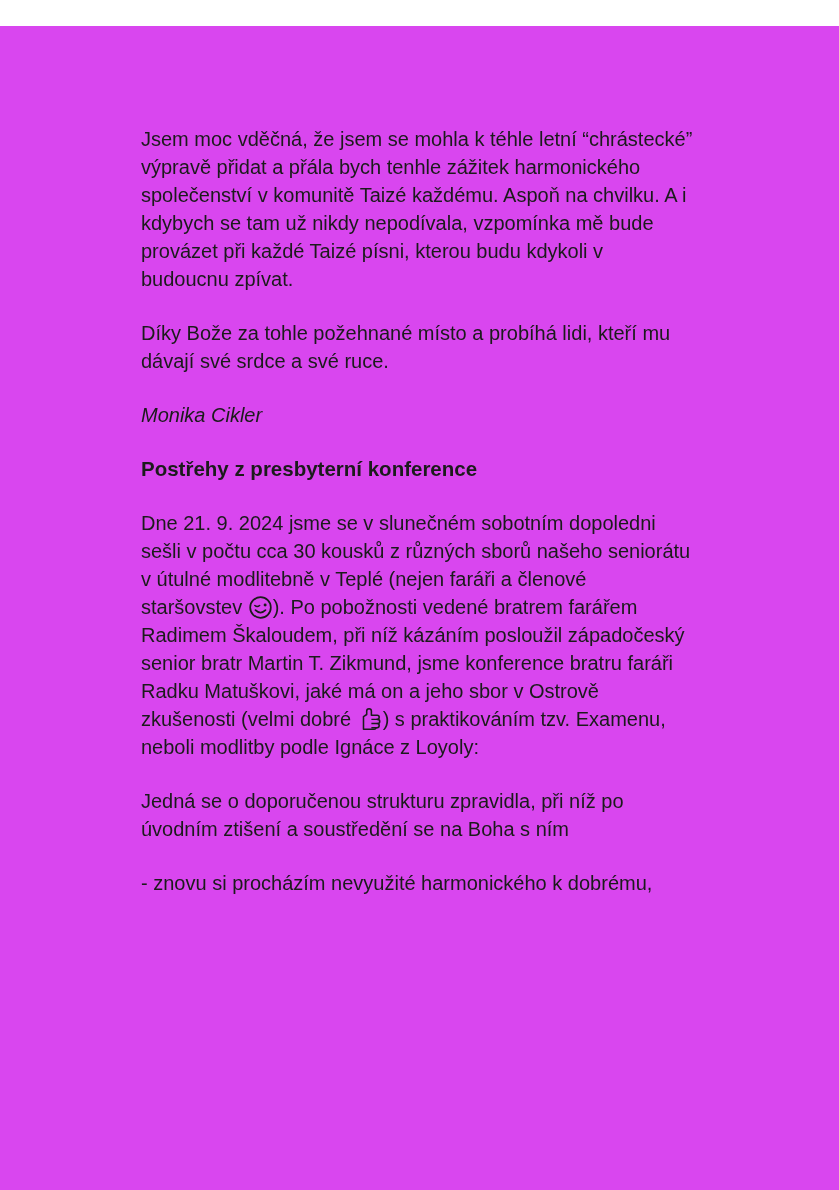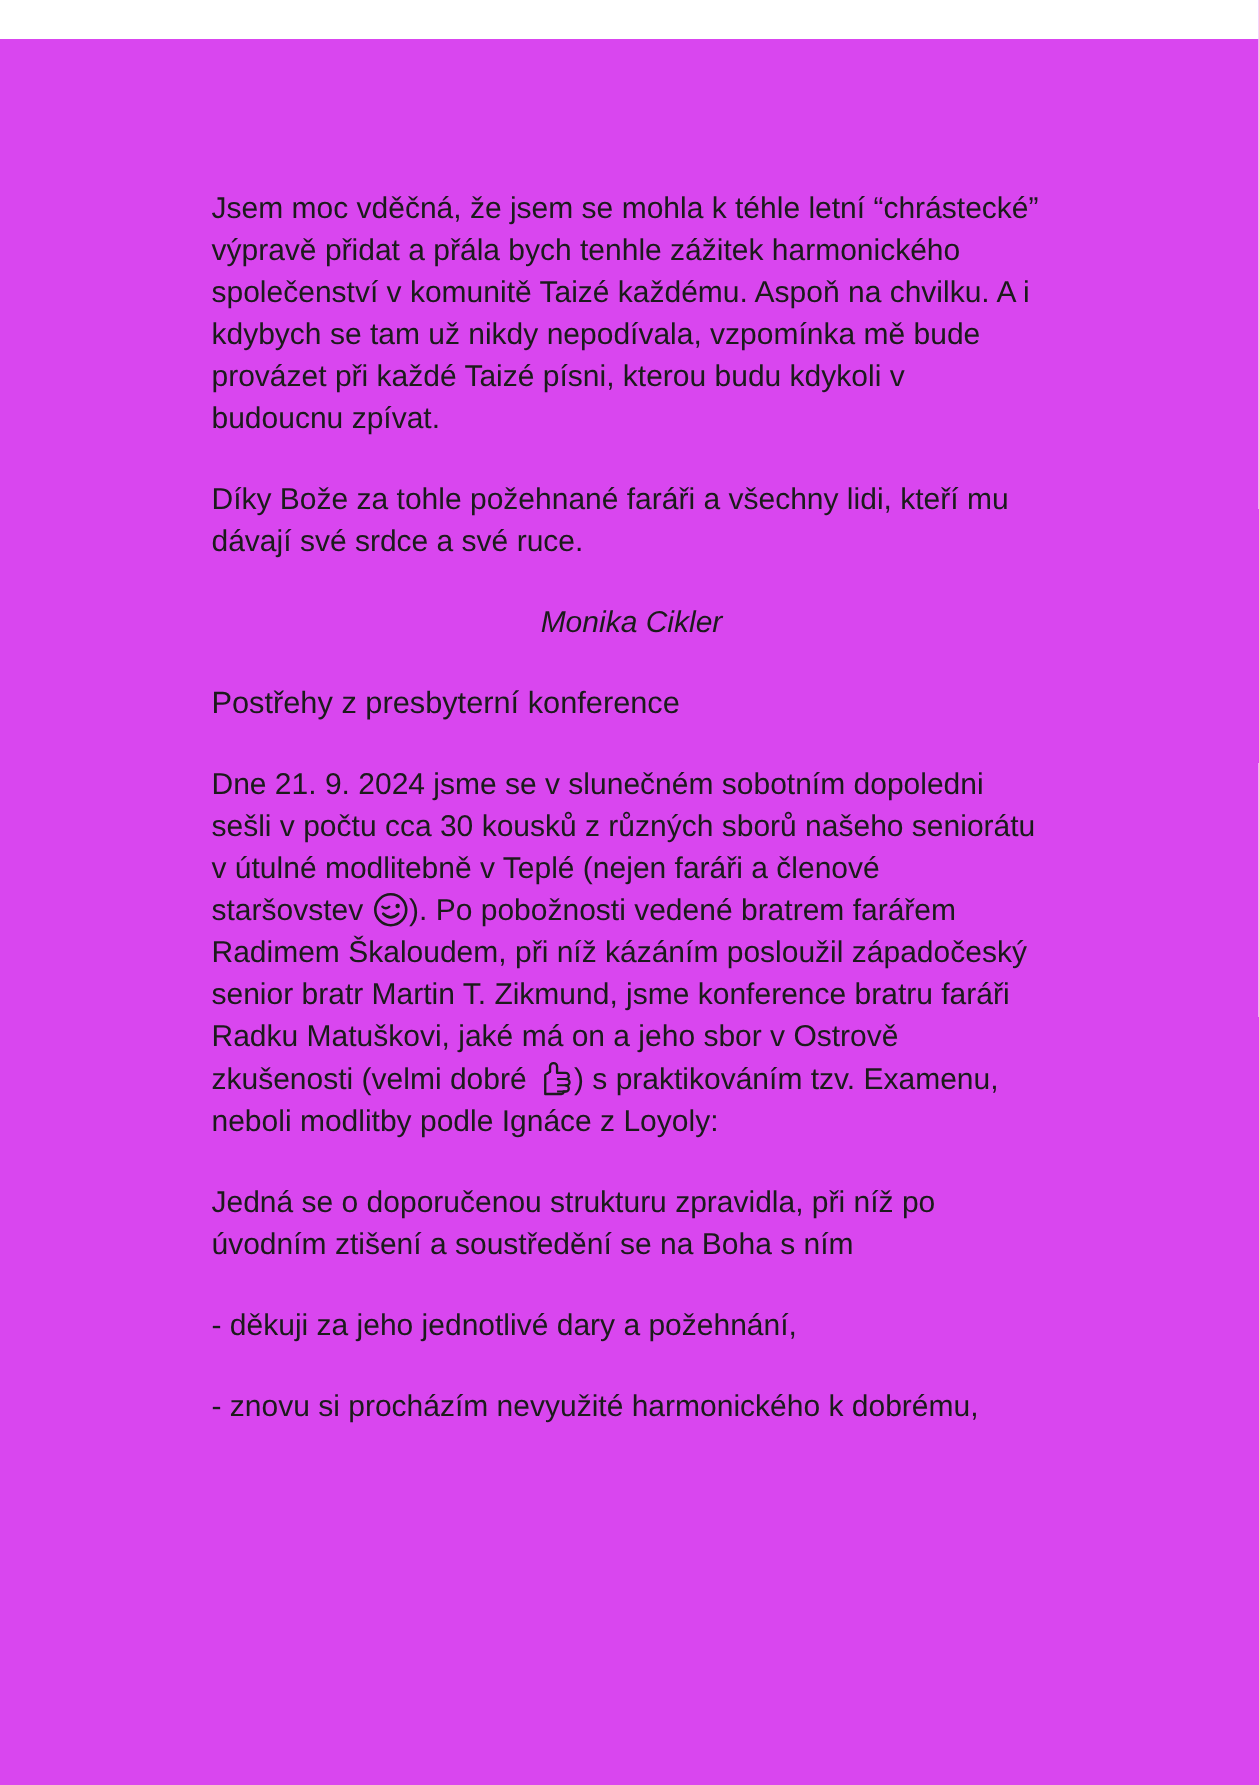--- a/index.html
+++ b/index.html
@@ -20,27 +20,27 @@
     width: 690px;
     font-size: 20px;
     line-height: 28px;
   }
   .para {
     margin: 0 0 26px 0;
     white-space: pre-line;
   }
   .signature {
     width: 560px;
-    text-align: center;
+    text-align: left;
     font-style: italic;
     margin: 0 0 26px 0;
   }
   .heading {
     font-size: 20.5px;
-    font-weight: 400;
+    font-weight: 700;
     margin: 0 0 26px 0;
     line-height: 28px;
   }
   .emoji {
     display: inline-block;
     vertical-align: -6px;
     line-height: 0;
   }
   .emoji svg { display: inline-block; }
 </style>
@@ -50,21 +50,21 @@
 <div class="page">
   <div class="content">
 
     <p class="para">Jsem moc vděčná, že jsem se mohla k téhle letní “chrástecké”
 výpravě přidat a přála bych tenhle zážitek harmonického
 společenství v komunitě Taizé každému. Aspoň na chvilku. A i
 kdybych se tam už nikdy nepodívala, vzpomínka mě bude
 provázet při každé Taizé písni, kterou budu kdykoli v
 budoucnu zpívat.</p>
 
-    <p class="para">Díky Bože za tohle požehnané faráři a všechny lidi, kteří mu
+    <p class="para">Díky Bože za tohle požehnané místo a probíhá lidi, kteří mu
 dávají své srdce a své ruce.</p>
 
     <p class="signature">Monika Cikler</p>
 
     <h2 class="heading">Postřehy z presbyterní konference</h2>
 
     <p class="para"><span>Dne 21. 9. 2024 jsme se v slunečném sobotním dopoledni
 sešli v počtu cca 30 kousků z různých sborů našeho seniorátu
 v útulné modlitebně v Teplé (nejen faráři a členové
 staršovstev </span><span class="emoji"><svg width="25" height="25" viewBox="0 0 32 32" aria-hidden="true">
@@ -78,17 +78,16 @@
 Radku Matuškovi, jaké má on a jeho sbor v Ostrově
 zkušenosti (velmi dobré </span><span class="emoji"><svg width="26" height="27" viewBox="0 0 30 30" aria-hidden="true">
             <path d="M7.5 27.5 V12.8 L11.2 10.4 V6.4 A2.7 2.7 0 0 1 16.6 6.4 V11.2 H23.2 A2.4 2.4 0 0 1 23.2 16 H23.8 A2.4 2.4 0 0 1 23.8 20.8 H23.2 A2.4 2.4 0 0 1 23.2 25.6 H21.6 A1.9 1.9 0 0 1 19.8 27.5 Z" fill="none" stroke="#1b1b1b" stroke-width="1.8" stroke-linejoin="round"></path>
             <path d="M16.6 16 H23.2 M16.6 20.8 H23.8 M16.6 25.6 H23.2" fill="none" stroke="#1b1b1b" stroke-width="1.6"></path>
           </svg></span><span>) s praktikováním tzv. Examenu,
 neboli modlitby podle Ignáce z Loyoly:</span></p>
 
     <p class="para">Jedná se o doporučenou strukturu zpravidla, při níž po
 úvodním ztišení a soustředění se na Boha s ním</p>
 
-    <p class="para">- děkuji za jeho jednotlivé dary a požehnání,</p>
     <p class="para">- znovu si procházím nevyužité harmonického k dobrému,</p>
 
   </div>
 </div>
 
 </body></html>

